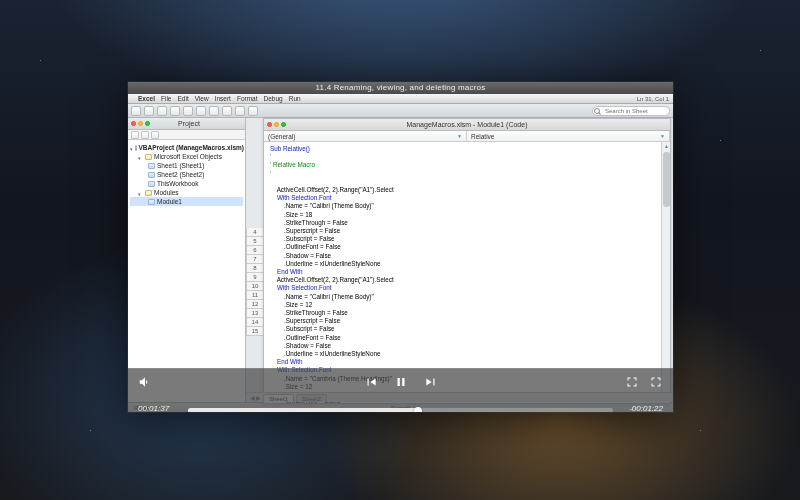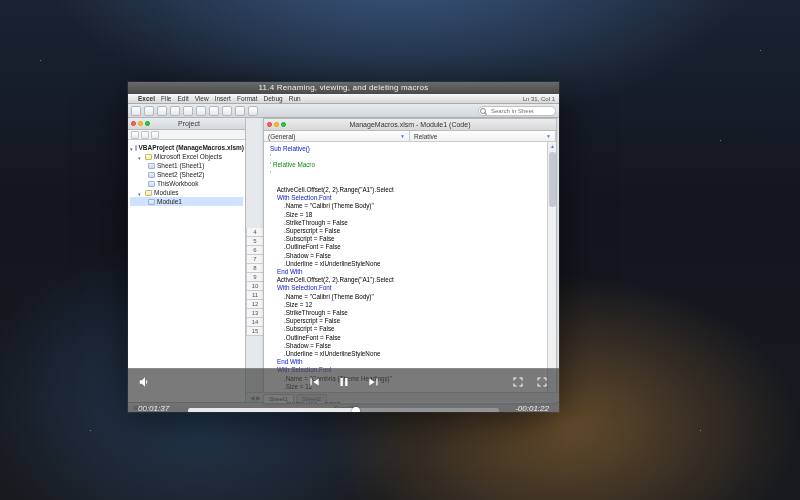--- a/index.html
+++ b/index.html
@@ -7,21 +7,21 @@
   body {
     background:
       radial-gradient(ellipse 600px 300px at 50% -10%, rgba(90,140,200,0.55), transparent 60%),
       radial-gradient(ellipse 400px 250px at 70% 85%, rgba(200,140,60,0.45), transparent 60%),
       radial-gradient(ellipse 350px 250px at 25% 80%, rgba(60,110,170,0.4), transparent 65%),
       linear-gradient(180deg, #1a2333 0%, #12161f 40%, #181a1e 100%);
     position: relative;
   }
   
   .video-frame {
-    position: absolute; left: 128px; top: 82px; width: 431px; height: 330px;
+    position: absolute; left: 128px; top: 82px; width: 545px; height: 330px;
     background: #fff;
     box-shadow: 0 8px 40px rgba(0,0,0,0.6), 0 0 0 1px rgba(255,255,255,0.08);
   }
   .video-title {
     height: 12px; line-height: 12px; font-size: 8px; color: #eee;
     background: linear-gradient(#6a6a6a,#4a4a4a);
     text-align: center; letter-spacing: .2px;
   }
   .content { position: relative; width: 100%; height: calc(100% - 12px); background: #dfe3e7; overflow: hidden; }
 

